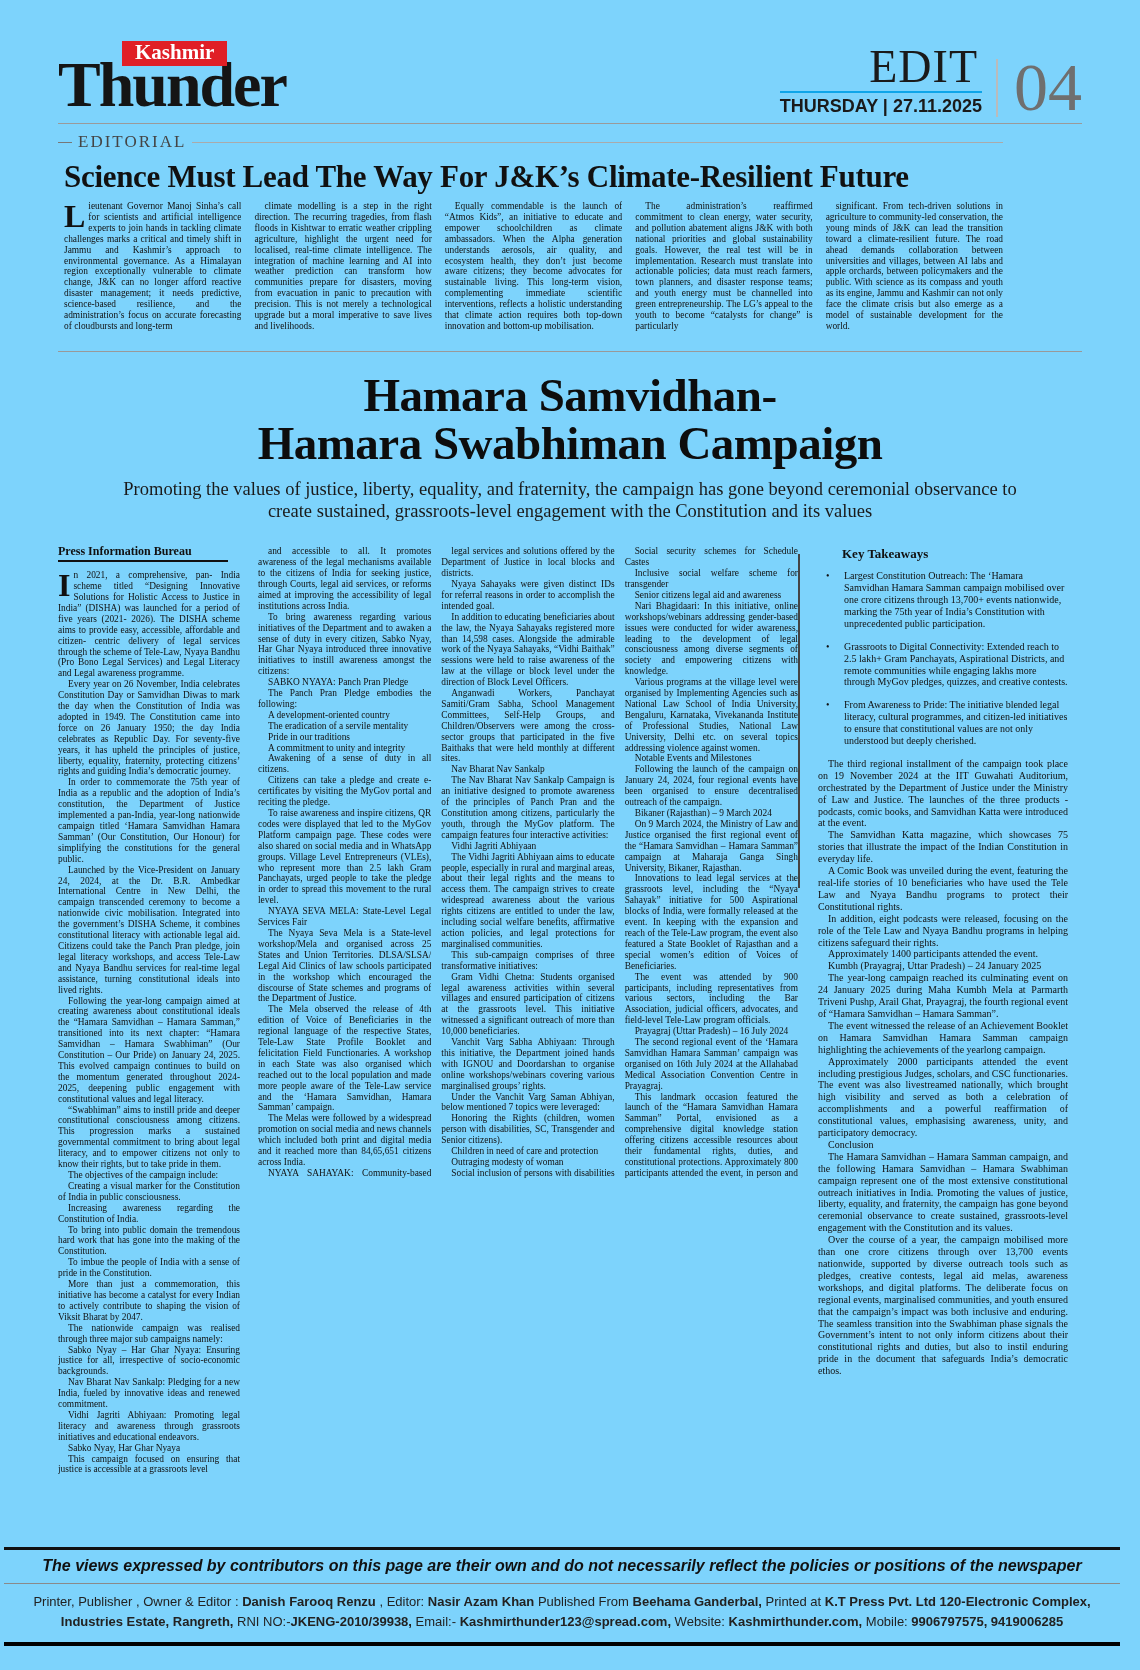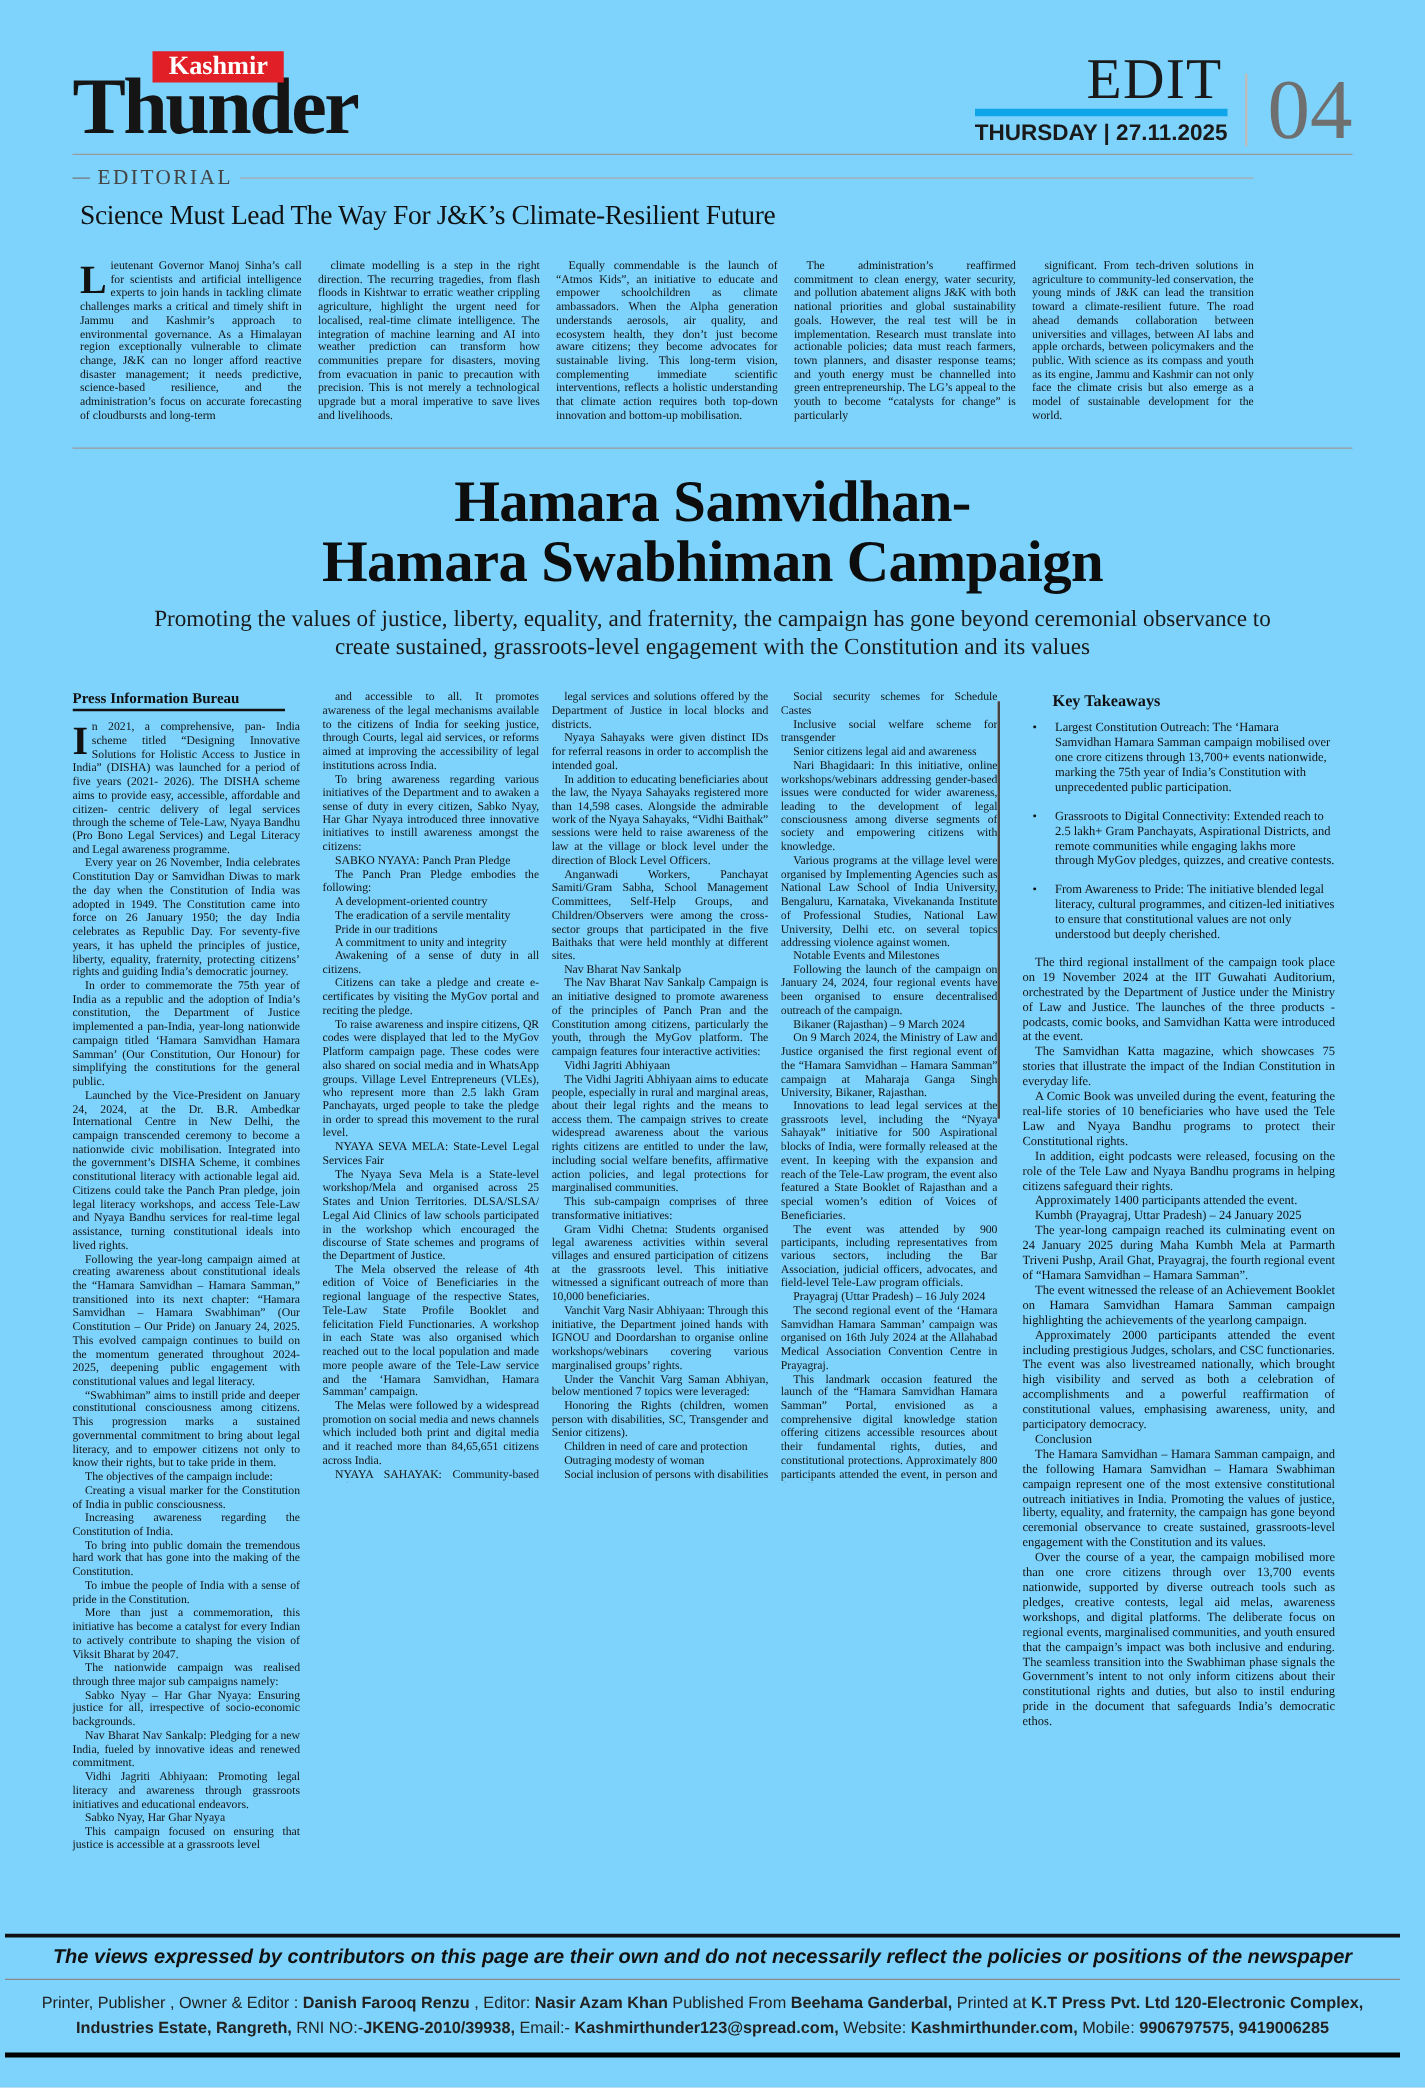--- a/index.html
+++ b/index.html
@@ -12,32 +12,32 @@
   
   .header { display:flex; justify-content:space-between; align-items:flex-end;
     border-bottom:1px solid #9a9a9a; padding-bottom:6px; height:96px; }
   .masthead { position:relative; line-height:1; }
   .masthead-title { font-size:64px; font-weight:600; letter-spacing:-2px; color:#151515; }
   .masthead-kicker { position:absolute; top:-12px; left:64px; background:#e01f26; color:#fff;
     font-size:21px; font-weight:600; padding:1px 13px 3px 13px; }
   .header-right { display:flex; align-items:flex-end; gap:14px; }
   .edit-block { text-align:right; }
   .edit-title { font-size:46px; font-weight:500; letter-spacing:1px; line-height:0.9;
-    border-bottom:6px solid #0ea5e9; padding:0 4px 4px 30px; color:#1a1a1a; }
+    border-bottom:2px solid #0ea5e9; padding:0 4px 4px 30px; color:#1a1a1a; }
   .edit-date { font-family:"Liberation Sans", sans-serif; font-weight:bold; font-size:18px;
     padding-top:3px; color:#1a1a1a; }
   .page-num { font-size:68px; color:#6f6f6f; line-height:0.85; border-left:2px solid #bbb;
     padding-left:16px; font-weight:500; }
   
   .editorial { padding-top:8px; width:945px; }
   .ed-label-row { display:flex; align-items:center; gap:6px; }
   .ed-tick { width:14px; height:1px; background:#777; }
   .ed-label { font-size:17px; letter-spacing:2px; color:#444; font-weight:500; }
   .ed-line { flex:1; height:1px; background:#aaa; }
-  .ed-headline { font-size:22px; font-weight:normal; margin:7px 0 23px 6px; letter-spacing:-0.3px; }
+  .ed-headline { font-size:31px; font-weight:bold; margin:7px 0 6px 6px; letter-spacing:-0.3px; }
   .ed-cols { display:flex; gap:13px; margin-left:6px; height:138px; overflow:hidden; }
   .ed-col { flex:1; font-size:9.4px; line-height:10.9px; text-align:justify; overflow:hidden; }
   .ed-rule { border-bottom:1px solid #999; margin:12px 0 0 0; width:1024px; }
   
   .feature-head { text-align:center; padding:20px 0 10px 0;font-family:Liberation Serif, serif; }
   .f-headline { font-size:47px; font-weight:bold; line-height:1.02; letter-spacing:-0.5px; color:#0d0d0d; }
   .f-subtitle { font-size:18.5px; line-height:1.2; max-width:905px; margin:10px auto 0 auto; color:#1a1a1a; }
   
   .body-grid { display:flex; gap:18px; margin-top:14px; height:978px; overflow:hidden; }
   .colbody { font-size:9.4px; line-height:10.9px; text-align:justify; overflow:hidden; }
@@ -191,21 +191,21 @@
             <p class="para">legal services and solutions offered by the Department of Justice in local blocks and districts.</p>
             <p class="para">Nyaya Sahayaks were given distinct IDs for referral reasons in order to accomplish the intended goal.</p>
             <p class="para">In addition to educating beneficiaries about the law, the Nyaya Sahayaks registered more than 14,598 cases. Alongside the admirable work of the Nyaya Sahayaks, “Vidhi Baithak” sessions were held to raise awareness of the law at the village or block level under the direction of Block Level Officers.</p>
             <p class="para">Anganwadi Workers, Panchayat Samiti/Gram Sabha, School Management Committees, Self-Help Groups, and Children/Observers were among the cross-sector groups that participated in the five Baithaks that were held monthly at different sites.</p>
             <p class="para">Nav Bharat Nav Sankalp</p>
             <p class="para">The Nav Bharat Nav Sankalp Campaign is an initiative designed to promote awareness of the principles of Panch Pran and the Constitution among citizens, particularly the youth, through the MyGov platform. The campaign features four interactive activities:</p>
             <p class="para">Vidhi Jagriti Abhiyaan</p>
             <p class="para">The Vidhi Jagriti Abhiyaan aims to educate people, especially in rural and marginal areas, about their legal rights and the means to access them. The campaign strives to create widespread awareness about the various rights citizens are entitled to under the law, including social welfare benefits, affirmative action policies, and legal protections for marginalised communities.</p>
             <p class="para">This sub-campaign comprises of three transformative initiatives:</p>
             <p class="para">Gram Vidhi Chetna: Students organised legal awareness activities within several villages and ensured participation of citizens at the grassroots level. This initiative witnessed a significant outreach of more than 10,000 beneficiaries.</p>
-            <p class="para">Vanchit Varg Nasir Abhiyaan: Through this initiative, the Department joined hands with IGNOU and Doordarshan to organise online workshops/webinars covering various marginalised groups’ rights.</p>
+            <p class="para">Vanchit Varg Sabha Abhiyaan: Through this initiative, the Department joined hands with IGNOU and Doordarshan to organise online workshops/webinars covering various marginalised groups’ rights.</p>
             <p class="para">Under the Vanchit Varg Saman Abhiyan, below mentioned 7 topics were leveraged:</p>
             <p class="para">Honoring the Rights (children, women person with disabilities, SC, Transgender and Senior citizens).</p>
             <p class="para">Children in need of care and protection</p>
             <p class="para">Outraging modesty of woman</p>
             <p class="para">Social inclusion of persons with disabilities</p>
           </div>
         <div class="colbody mid-col">
             <p class="para">Social security schemes for Schedule Castes</p>
             <p class="para">Inclusive social welfare scheme for transgender</p>
             <p class="para">Senior citizens legal aid and awareness</p>

